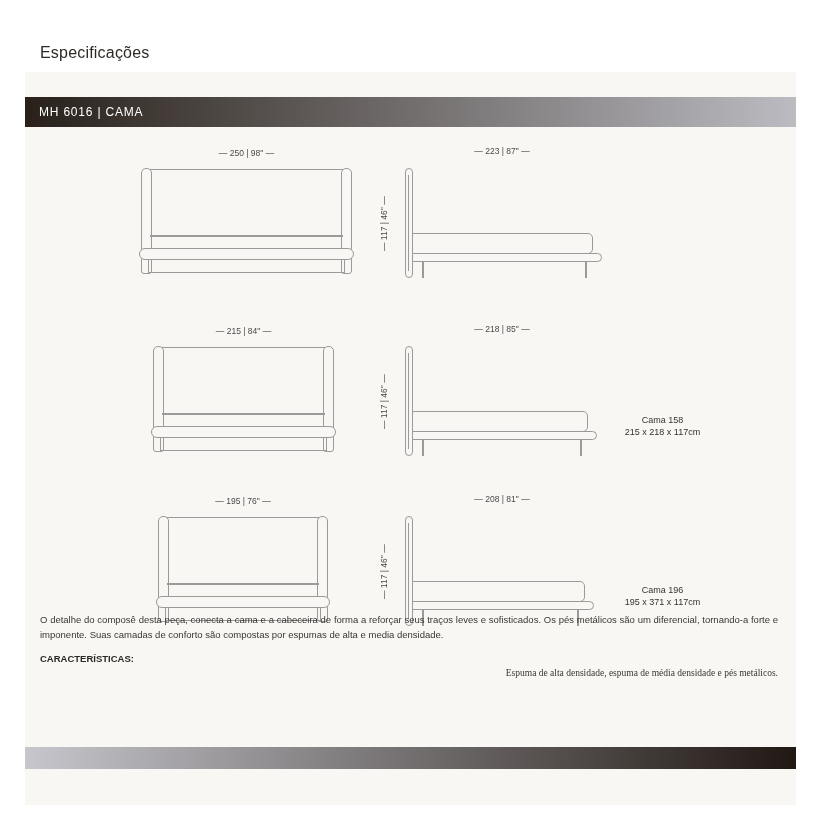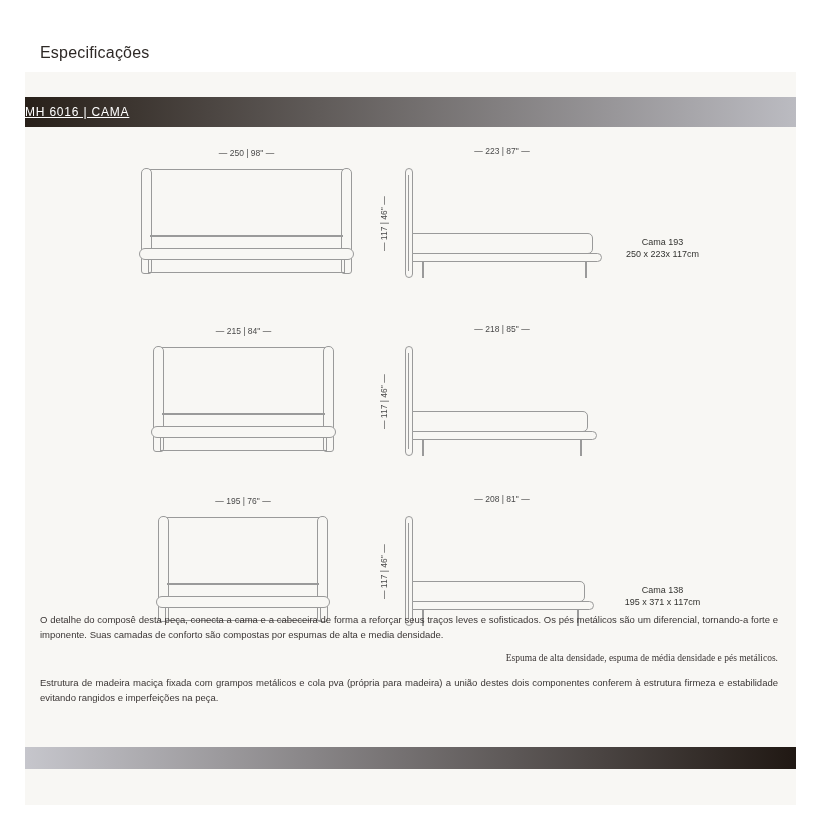--- a/index.html
+++ b/index.html
@@ -29,21 +29,21 @@
   .content{
     position:absolute;left:25px;top:72px;width:771px;height:733px;
     background:var(--content-bg);
   }
   .product-bar{
     position:absolute;left:0;top:25px;width:100%;height:30px;
     background:linear-gradient(to right,var(--header-gradient-start),var(--header-gradient-end));
     display:flex;align-items:center;
   }
   .product-bar-label{
-    color:#ffffff;font-size:12px;letter-spacing:.8px;text-decoration:underline;
+    color:#ffffff;font-size:12px;letter-spacing:.8px;margin-left:14px;
   }
   
   .spec-row{position:absolute;left:0;width:100%;height:160px;}
   .row-0{top:68px;}
   .row-1{top:246px;}
   .row-2{top:416px;}
 
   .dim-label{
     position:absolute;font-size:8.5px;color:#4a4a4a;white-space:nowrap;
   }
@@ -145,24 +145,20 @@
       <div class="sv-headboard"></div>
       <div class="sv-leg sv-leg-front">
           <span class="sv-bolt"></span>
         </div>
       <div class="sv-leg sv-leg-back">
           <span class="sv-bolt"></span>
         </div>
       <div class="sv-mattress"></div>
       <div class="sv-rail"></div>
     </div>
-    <div class="bed-label">
-      <div>Cama 193</div>
-      <div>250 x 223x 117cm</div>
-    </div>
   </div>
 
   <div class="spec-row row-1">
     <span class="dim-label front-label">— 215 | 84" —</span>
     <span class="dim-label side-label">— 218 | 85" —</span>
     <span class="dim-label height-label">— 117 | 46" —</span>
     <div class="front-view">
       <div class="fv-headboard"></div>
       <div class="fv-post fv-post-l"></div>
       <div class="fv-post fv-post-r"></div>
@@ -174,20 +170,24 @@
       <div class="sv-headboard"></div>
       <div class="sv-leg sv-leg-front">
           <span class="sv-bolt"></span>
         </div>
       <div class="sv-leg sv-leg-back">
           <span class="sv-bolt"></span>
         </div>
       <div class="sv-mattress"></div>
       <div class="sv-rail"></div>
     </div>
+    <div class="bed-label">
+      <div>Cama 158</div>
+      <div>215 x 218 x 117cm</div>
+    </div>
   </div>
 
   <div class="spec-row row-2">
     <span class="dim-label front-label">— 195 | 76" —</span>
     <span class="dim-label side-label">— 208 | 81" —</span>
     <span class="dim-label height-label">— 117 | 46" —</span>
     <div class="front-view">
       <div class="fv-headboard"></div>
       <div class="fv-post fv-post-l"></div>
       <div class="fv-post fv-post-r"></div>
@@ -200,26 +200,26 @@
       <div class="sv-leg sv-leg-front">
           <span class="sv-bolt"></span>
         </div>
       <div class="sv-leg sv-leg-back">
           <span class="sv-bolt"></span>
         </div>
       <div class="sv-mattress"></div>
       <div class="sv-rail"></div>
     </div>
     <div class="bed-label">
-      <div>Cama 138</div>
+      <div>Cama 196</div>
       <div>195 x 371 x 117cm</div>
     </div>
   </div>
 
   <div class="text-block">
     <p>O detalhe do composê desta peça, conecta a cama e a cabeceira de forma a reforçar seus traços leves e sofisticados. Os pés metálicos são um diferencial, tornando-a forte e imponente. Suas camadas de conforto são compostas por espumas de alta e media densidade.</p>
+    <h3>CARACTERÍSTICAS:</h3>
     <p class="plain">Espuma de alta densidade, espuma de média densidade e pés metálicos.</p>
-    <p>Estrutura de madeira maciça fixada com grampos metálicos e cola pva (própria para madeira) a união destes dois componentes conferem à estrutura firmeza e estabilidade evitando rangidos e imperfeições na peça.</p>
   </div>
 
   <div class="footer-bar"></div>
 
 </div>
 
 </body></html>

